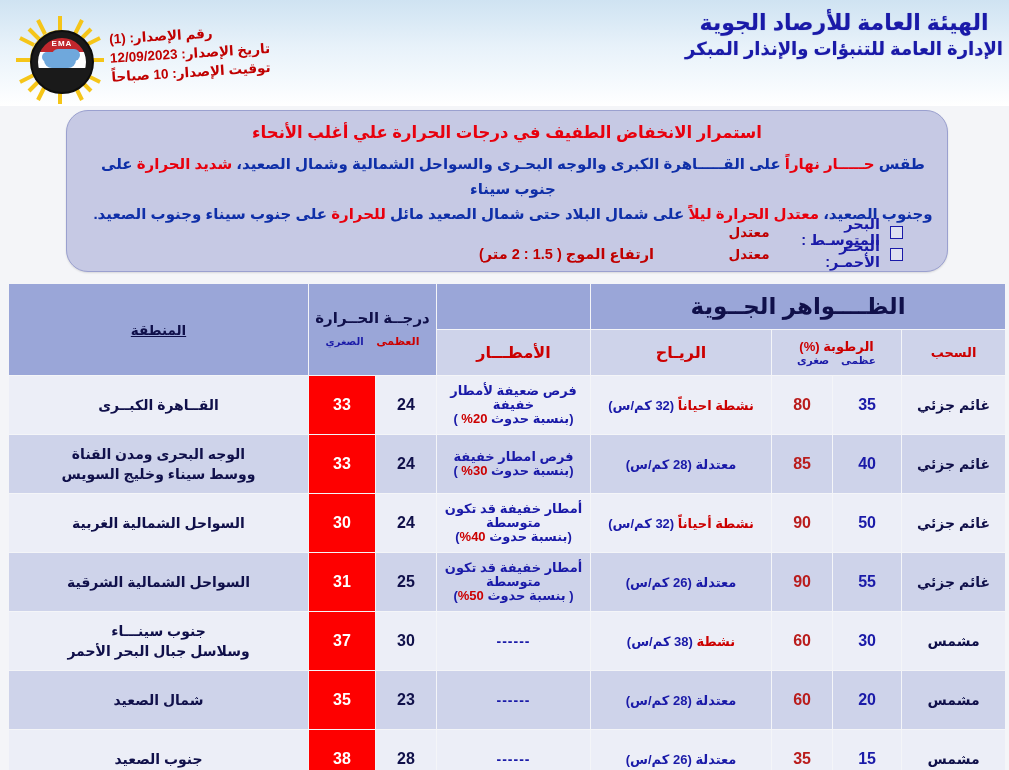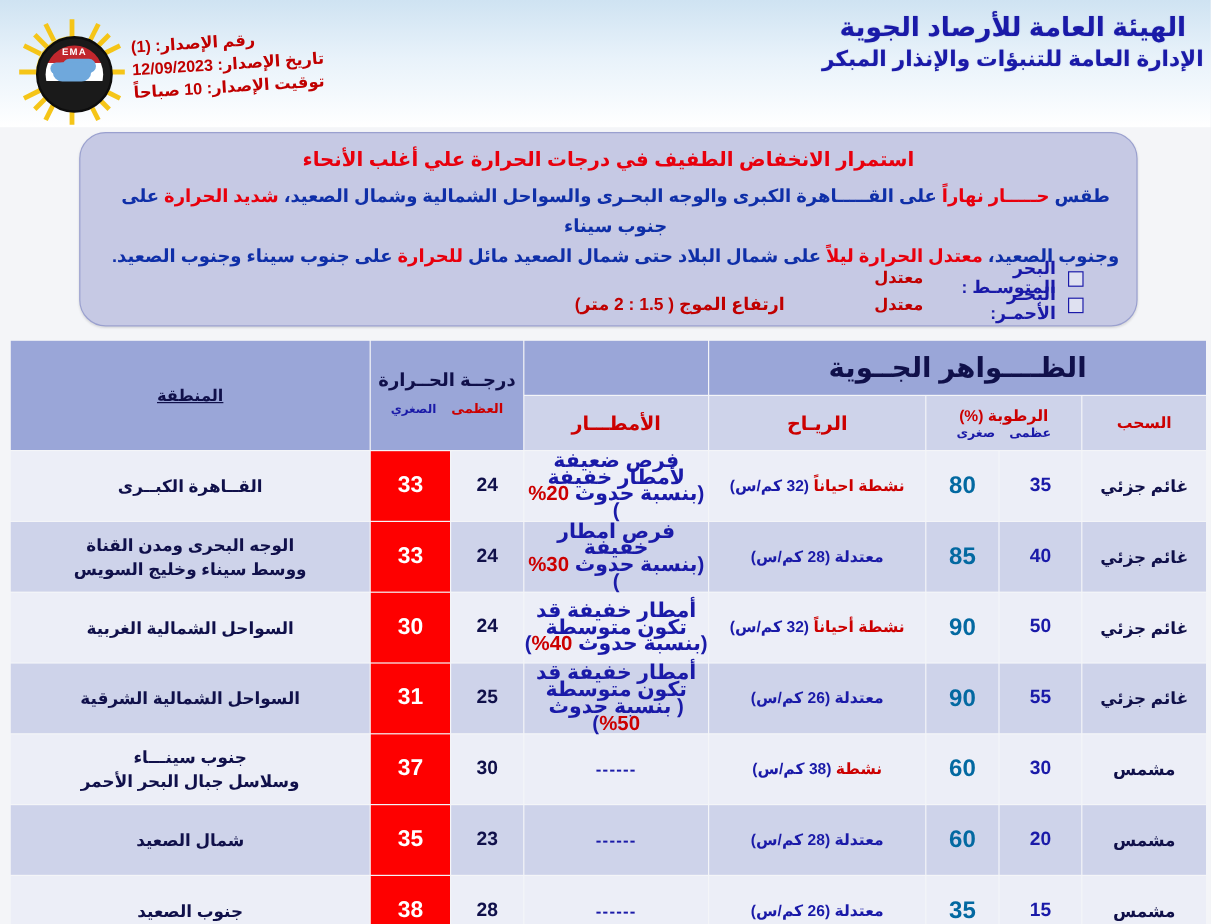--- a/index.html
+++ b/index.html
@@ -118,29 +118,29 @@
   .tmin-h{color:#1a1aa8;font-weight:bold;font-size:10px;}
   .temp-head{background:#9aa6d8;color:#10104a;font-weight:bold;font-size:15px;line-height:22px;}
   .region-head{background:#9aa6d8;color:#10104a;font-weight:bold;font-size:13.5px;text-decoration:underline;}
 
   tr.r-odd td{background:#eceef7;}
   tr.r-even td{background:#ced3ea;}
   tr.data td{height:58px;}
 
   .c-cloud{color:#10104a;font-weight:bold;font-size:14px;}
   .c-hmin{color:#1a1aa8;font-weight:bold;font-size:16px;}
-  .c-hmax{color:#0369a1;font-weight:bold;font-size:20px;}
+  .c-hmax{color:#b91c1c;font-weight:bold;font-size:16px;}
   .c-wind{color:#1a1aa8;font-weight:bold;font-size:13px;}
   .c-wind .w-act{color:#cc0000;}
-  .c-rain{color:#1a1aa8;font-weight:bold;font-size:17px;line-height:14px;}
+  .c-rain{color:#1a1aa8;font-weight:bold;font-size:13px;line-height:14px;}
   .c-rain .pc{color:#cc0000;}
   .c-rain.dash{font-size:14px;letter-spacing:1px;}
   .c-tmin{color:#10104a;font-weight:bold;font-size:16px;margin-top:24px;}
   .c-tmax-cell{background:#fe0000 !important;}
-  .c-tmax{color:#ffffff;font-weight:bold;font-size:19px;}
+  .c-tmax{color:#ffffff;font-weight:bold;font-size:16px;}
   .c-region{color:#10104a;font-weight:bold;font-size:14px;line-height:20px;}
 </style>
 </head>
 <body>
 
 <div class="page">
 
   <div class="header">
 
     <div class="hdr-left">

